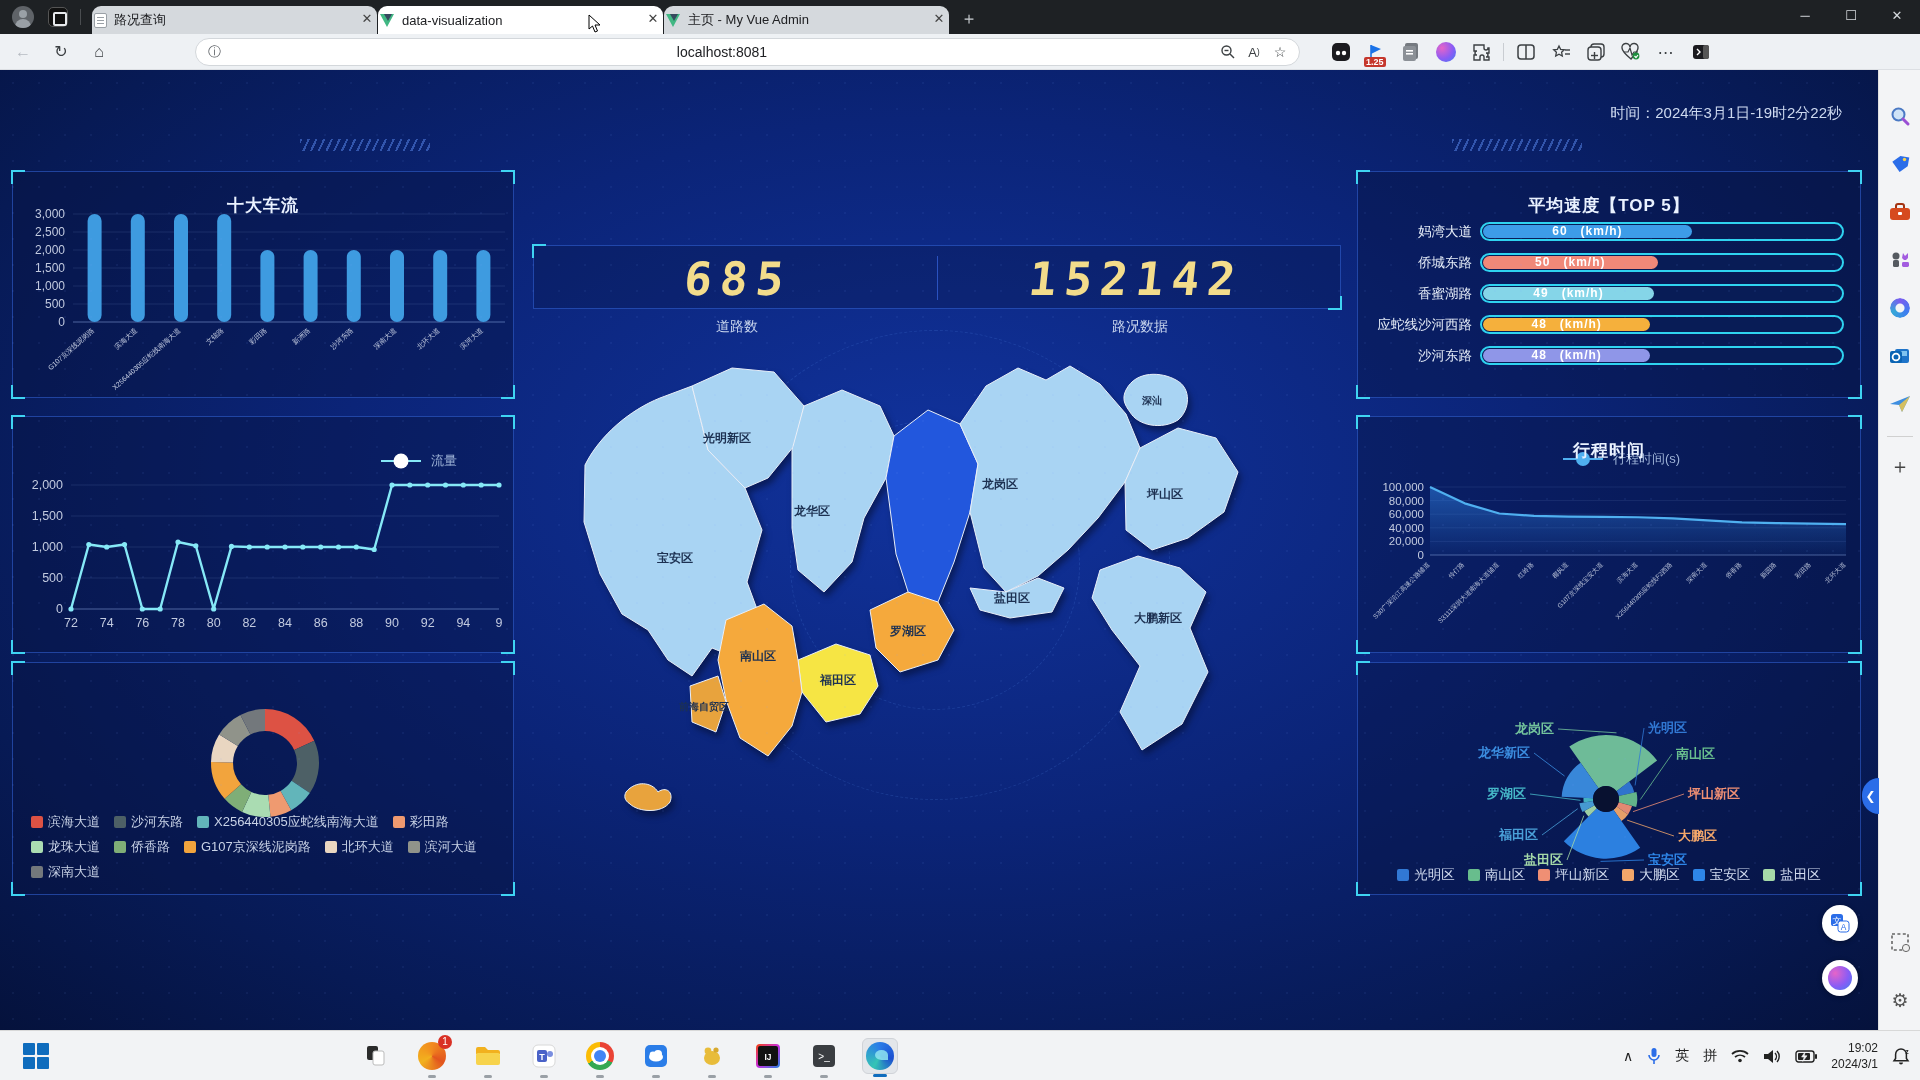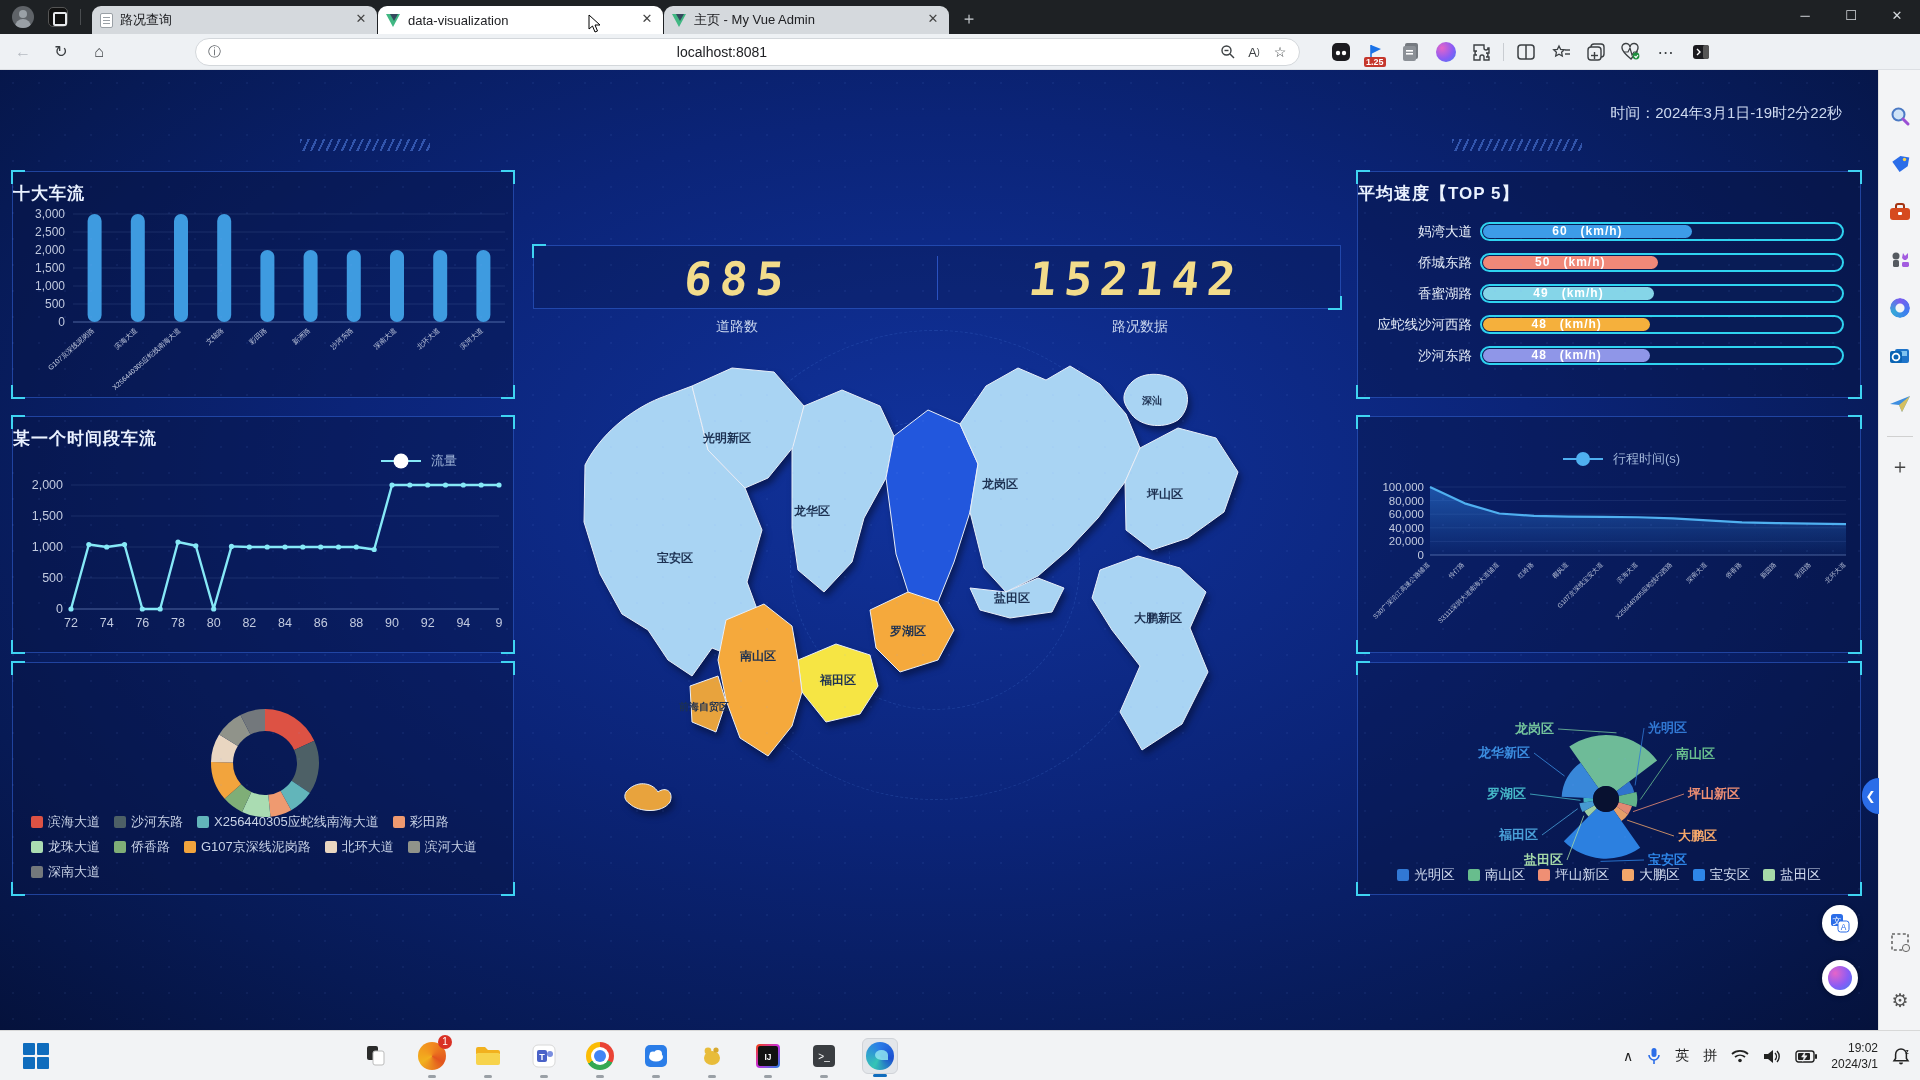--- a/index.html
+++ b/index.html
@@ -8,21 +8,21 @@
   #screen { position:relative; width:1920px; height:1080px; }
 
   
   #tabbar { position:absolute; left:0; top:0; width:1920px; height:34px; background:#1e2124; display:flex; align-items:flex-end; }
   .avatar { position:absolute; left:12px; top:6px; width:22px; height:22px; border-radius:50%; background:#5f6368; overflow:hidden; }
   .avatar:before { content:""; position:absolute; left:7px; top:4px; width:8px; height:8px; border-radius:50%; background:#9aa0a6; }
   .avatar:after { content:""; position:absolute; left:3px; top:13px; width:16px; height:12px; border-radius:8px 8px 0 0; background:#9aa0a6; }
   .wsicon { position:absolute; left:48px; top:7px; width:20px; height:20px; border-radius:5px; background:#111; border:1px solid #555; }
   .wsicon:before { content:""; position:absolute; left:4px; top:4px; width:10px; height:10px; border:2px solid #e8eaed; border-radius:2px; }
   .tabsep { position:absolute; left:80px; top:9px; width:1px; height:16px; background:#4a4d50; }
-  .tab { position:relative; height:28px; width:285px; margin-right:1px; border-radius:9px 9px 0 0; background:#d5d9dd; display:flex; align-items:center; padding:0 8px; font-size:13px; color:#202124; }
+  .tab { position:relative; height:28px; width:285px; margin-right:1px; border-radius:9px 9px 0 0; background:#d5d9dd; display:flex; align-items:center; padding:0 2px; font-size:13px; color:#202124; }
   .tab.first { margin-left:92px; }
   .tab.active { background:#ffffff; }
   .tab .t-title { flex:1; overflow:hidden; white-space:nowrap; margin-left:7px; }
   .tab .t-close { width:16px; height:16px; line-height:14px; text-align:center; border-radius:4px; color:#444; font-size:13px; }
   .pageicon { width:13px; height:15px; background:#fff; border:1px solid #9aa0a6; border-radius:2px; position:relative; }
   .pageicon:before { content:""; position:absolute; left:2px; top:3px; width:7px; height:1.5px; background:#9aa0a6; box-shadow:0 3px 0 #9aa0a6, 0 6px 0 #9aa0a6; }
   .vuelogo { width:15px; height:13px; position:relative; }
   .vuelogo:before { content:""; position:absolute; left:0; top:0; border-left:7.5px solid transparent; border-right:7.5px solid transparent; border-top:13px solid #41b883; }
   .vuelogo:after { content:""; position:absolute; left:3.5px; top:0; border-left:4px solid transparent; border-right:4px solid transparent; border-top:7px solid #35495e; }
   .newtab { width:26px; height:26px; margin:0 0 2px 6px; color:#c8ccd0; font-size:17px; text-align:center; line-height:25px; border-radius:6px; }
@@ -53,21 +53,21 @@
   .hatch { position:absolute; height:12px; width:130px; background:repeating-linear-gradient(115deg, rgba(100,150,255,0.45) 0 2px, transparent 2px 7px); }
   #page-title { position:absolute; left:0; top:22px; width:1878px; text-align:center; font-size:29px; font-weight:bold; color:#f4f8ff; letter-spacing:3px; text-shadow:0 0 14px rgba(80,180,255,.8); z-index:5; }
   #page-time { position:absolute; right:36px; top:34px; font-size:15px; color:#cdd9ef; z-index:5; }
 
   .panel { position:absolute; background:rgba(6,20,64,0.42); border:1px solid rgba(52,104,224,0.55); }
   .corner { position:absolute; width:14px; height:14px; border:0 solid #3fd4f2; z-index:4; }
   .corner.tl { left:-2px; top:-2px; border-left-width:2px; border-top-width:2px; }
   .corner.tr { right:-2px; top:-2px; border-right-width:2px; border-top-width:2px; }
   .corner.bl { left:-2px; bottom:-2px; border-left-width:2px; border-bottom-width:2px; }
   .corner.br { right:-2px; bottom:-2px; border-right-width:2px; border-bottom-width:2px; }
-  .ptitle { position:absolute; left:0; top:10px; width:100%; text-align:left; color:#eaf2ff; font-size:17px; font-weight:600; letter-spacing:1px; z-index:3; }
+  .ptitle { position:absolute; left:0; top:22px; width:100%; text-align:center; color:#eaf2ff; font-size:17px; font-weight:600; letter-spacing:1px; z-index:3; }
 
   
   #stat-panel { left:533px; top:175px; width:808px; height:64px; background:rgba(8,24,74,0.35); }
   .stat-num { position:absolute; top:6px; width:380px; text-align:center; font-family:"DejaVu Sans Mono",monospace; font-weight:bold; font-size:46px; color:#f3dc8b; letter-spacing:8px; transform:skewX(-6deg); }
   .stat-div { position:absolute; left:50%; top:10px; width:1px; height:44px; background:#2a52c0; }
   .stat-label { position:absolute; top:248px; width:380px; text-align:center; font-size:14px; color:#c9d6ee; z-index:3; }
 
   
   #map-legend { position:absolute; left:545px; top:778px; z-index:6; }
   .ml-item { display:flex; align-items:center; margin-bottom:8px; }
@@ -305,21 +305,20 @@
             <text x="0" y="0" font-size="7" fill="#c6cee2" text-anchor="end">北环大道</text>
           </g>
           <rect x="463.40000000000003" y="78" width="14" height="72" rx="7" fill="#3e9be0"></rect>
           <g transform="translate(470.40000000000003,159) rotate(-42)">
             <text x="0" y="0" font-size="7" fill="#c6cee2" text-anchor="end">滨河大道</text>
           </g>
         </svg>
     </div>
     <div class="panel" style="left:12px;top:346px;width:502px;height:237px;">
       <div class="corner tl"></div><div class="corner tr"></div><div class="corner bl"></div><div class="corner br"></div>
-      <div class="ptitle">某一个时间段车流</div>
       <svg id="chart-line" width="500" height="235">
           <line x1="58" y1="192" x2="486" y2="192" stroke="rgba(170,195,255,0.12)"></line>
           <text x="50" y="196" font-size="12.5" fill="#c2cadf" text-anchor="end">0</text>
           <line x1="58" y1="161" x2="486" y2="161" stroke="rgba(170,195,255,0.12)"></line>
           <text x="50" y="165" font-size="12.5" fill="#c2cadf" text-anchor="end">500</text>
           <line x1="58" y1="130" x2="486" y2="130" stroke="rgba(170,195,255,0.12)"></line>
           <text x="50" y="134" font-size="12.5" fill="#c2cadf" text-anchor="end">1,000</text>
           <line x1="58" y1="99" x2="486" y2="99" stroke="rgba(170,195,255,0.12)"></line>
           <text x="50" y="103" font-size="12.5" fill="#c2cadf" text-anchor="end">1,500</text>
           <line x1="58" y1="68" x2="486" y2="68" stroke="rgba(170,195,255,0.12)"></line>
@@ -508,20 +507,21 @@
           <div class="sp-row">
             <span class="sp-name">沙河东路</span>
             <span class="sp-capsule">
               <span class="sp-fill" style="width: 46.5%; background: rgb(143, 150, 232);">48　(km/h)</span>
             </span>
           </div>
         </div>
     </div>
     <div class="panel" style="left:1357px;top:346px;width:504px;height:237px;">
       <div class="corner tl"></div><div class="corner tr"></div><div class="corner bl"></div><div class="corner br"></div>
+      <div class="ptitle">行程时间</div>
       <svg id="chart-area" width="502" height="235">
           <line x1="72" y1="70" x2="488" y2="70" stroke="rgba(170,195,255,0.10)"></line>
           <text x="66" y="74" font-size="11.5" fill="#c2cadf" text-anchor="end">100,000</text>
           <line x1="72" y1="83.6" x2="488" y2="83.6" stroke="rgba(170,195,255,0.10)"></line>
           <text x="66" y="87.6" font-size="11.5" fill="#c2cadf" text-anchor="end">80,000</text>
           <line x1="72" y1="97.2" x2="488" y2="97.2" stroke="rgba(170,195,255,0.10)"></line>
           <text x="66" y="101.2" font-size="11.5" fill="#c2cadf" text-anchor="end">60,000</text>
           <line x1="72" y1="110.8" x2="488" y2="110.8" stroke="rgba(170,195,255,0.10)"></line>
           <text x="66" y="114.8" font-size="11.5" fill="#c2cadf" text-anchor="end">40,000</text>
           <line x1="72" y1="124.4" x2="488" y2="124.4" stroke="rgba(170,195,255,0.10)"></line>

